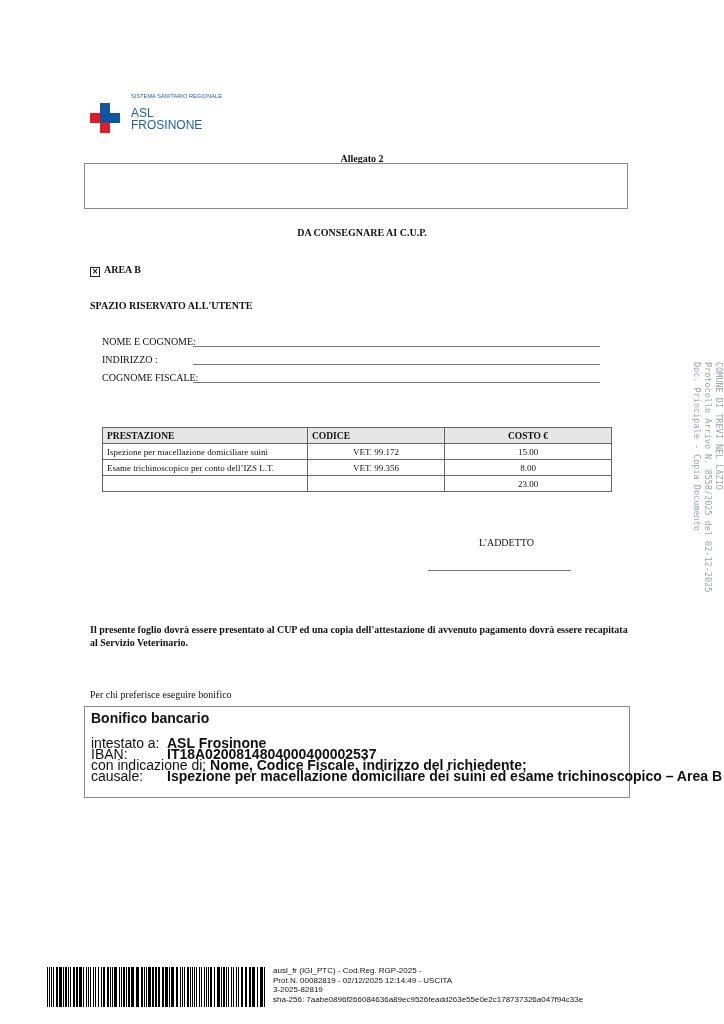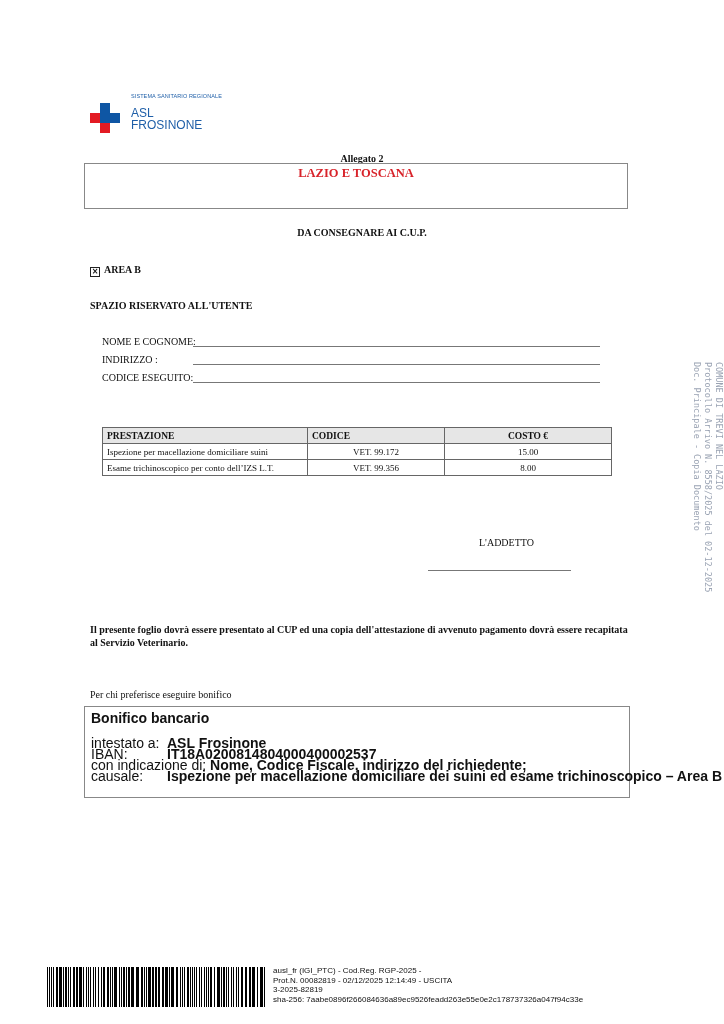--- a/index.html
+++ b/index.html
@@ -66,40 +66,39 @@
   </div>
   <div class="small">SISTEMA SANITARIO REGIONALE</div>
   <div class="name">
     <div>ASL</div>
     <div>FROSINONE</div>
   </div>
 </div>
 
 <div class="abs allegato">Allegato 2</div>
 <div class="abs titlebox">
-  <div>LAZIO E TOSCANA</div>
 </div>
 <div class="abs consegnare">DA CONSEGNARE AI C.U.P.</div>
 
 <div class="abs area">
   <span class="chk">×</span><span>AREA B</span>
 </div>
 
 <div class="abs spazio">SPAZIO RISERVATO ALL'UTENTE</div>
 
 <div class="abs field" style="top:336px">
   <span class="lbl">NOME E COGNOME:</span>
   <span class="line"></span>
 </div>
 <div class="abs field" style="top:354px">
   <span class="lbl">INDIRIZZO :</span>
   <span class="line"></span>
 </div>
 <div class="abs field" style="top:372px">
-  <span class="lbl">CODICE ESEGUITO:</span>
+  <span class="lbl">COGNOME FISCALE:</span>
   <span class="line"></span>
 </div>
 
 <table class="costs">
   <colgroup>
       <col class="c1">
       <col class="c2">
       <col class="c3">
     </colgroup>
   <thead>
@@ -112,20 +111,25 @@
   <tbody>
     <tr>
       <td>Ispezione per macellazione domiciliare suini</td>
       <td class="c2">VET. 99.172</td>
       <td class="c3">15.00</td>
     </tr>
     <tr>
       <td>Esame trichinoscopico per conto dell’IZS L.T.</td>
       <td class="c2">VET. 99.356</td>
       <td class="c3">8.00</td>
+    </tr>
+    <tr>
+      <td></td>
+      <td class="c2"></td>
+      <td class="c3">23.00</td>
     </tr>
   </tbody>
 </table>
 
 <div class="abs addetto">L'ADDETTO</div>
 <div class="abs sigline"></div>
 
 <div class="abs note">Il presente foglio dovrà essere presentato al CUP ed una copia dell'attestazione di avvenuto pagamento dovrà essere recapitata al Servizio Veterinario.</div>
 <div class="abs pref">Per chi preferisce eseguire bonifico</div>
 

